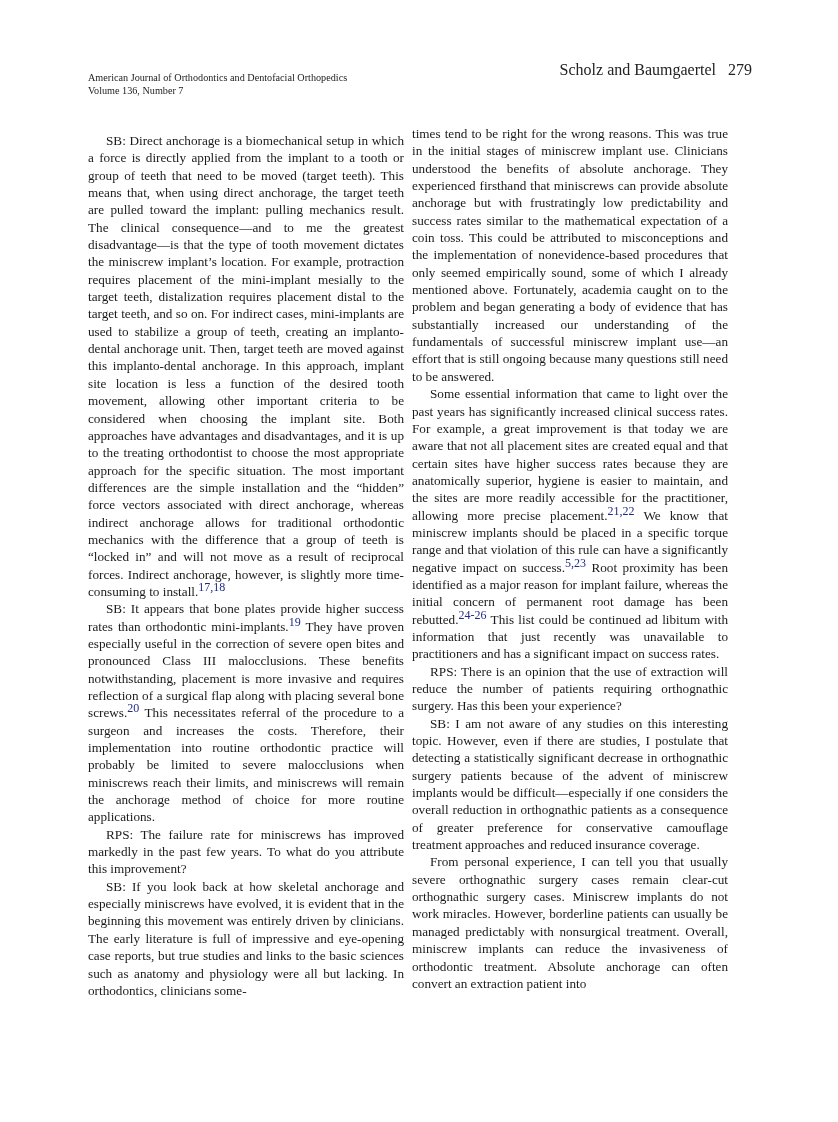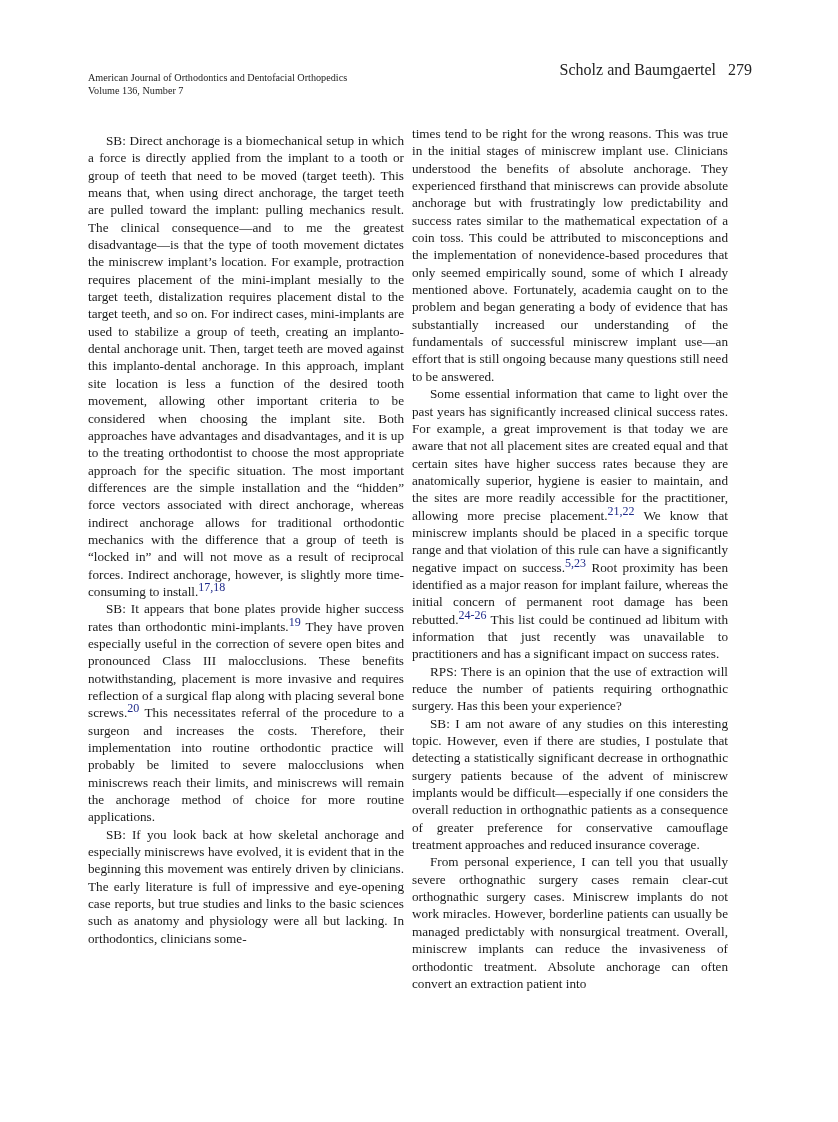--- a/index.html
+++ b/index.html
@@ -24,20 +24,21 @@
     <div>Volume 136, Number 7</div>
   </div>
   <div class="right">
     <span>Scholz and Baumgaertel</span><span class="pg">279</span>
   </div>
 </div>
 
 <div class="col left" id="col-left">
     <p><span>SB: Direct anchorage is a biomechanical setup in which a force is directly applied from the implant to a tooth or group of teeth that need to be moved (target teeth). This means that, when using direct anchorage, the target teeth are pulled toward the implant: pulling mechanics result. The clinical consequence—and to me the greatest disadvantage—is that the type of tooth movement dictates the miniscrew implant’s location. For example, protraction requires placement of the mini-implant mesially to the target teeth, distalization requires placement distal to the target teeth, and so on. For indirect cases, mini-implants are used to stabilize a group of teeth, creating an implanto-dental anchorage unit. Then, target teeth are moved against this implanto-dental anchorage. In this approach, implant site location is less a function of the desired tooth movement, allowing other important criteria to be considered when choosing the implant site. Both approaches have advantages and disadvantages, and it is up to the treating orthodontist to choose the most appropriate approach for the specific situation. The most important differences are the simple installation and the “hidden” force vectors associated with direct anchorage, whereas indirect anchorage allows for traditional orthodontic mechanics with the difference that a group of teeth is “locked in” and will not move as a result of reciprocal forces. Indirect anchorage, however, is slightly more time-consuming to install.</span><sup class="cite" style="color: rgb(31, 42, 138);">17,18</sup></p>
     <p><span>SB: It appears that bone plates provide higher success rates than orthodontic mini-implants.</span><sup class="cite" style="color: rgb(31, 42, 138);">19</sup><span> They have proven especially useful in the correction of severe open bites and pronounced Class III malocclusions. These benefits notwithstanding, placement is more invasive and requires reflection of a surgical flap along with placing several bone screws.</span><sup class="cite" style="color: rgb(31, 42, 138);">20</sup><span> This necessitates referral of the procedure to a surgeon and increases the costs. Therefore, their implementation into routine orthodontic practice will probably be limited to severe malocclusions when miniscrews reach their limits, and miniscrews will remain the anchorage method of choice for more routine applications.</span></p>
+    <p><span>RPS: The failure rate for miniscrews has improved markedly in the past few years. To what do you attribute this improvement?</span></p>
     <p><span>SB: If you look back at how skeletal anchorage and especially miniscrews have evolved, it is evident that in the beginning this movement was entirely driven by clinicians. The early literature is full of impressive and eye-opening case reports, but true studies and links to the basic sciences such as anatomy and physiology were all but lacking. In orthodontics, clinicians some-</span></p>
   </div>
 <div class="col right" id="col-right">
     <p class="cont"><span>times tend to be right for the wrong reasons. This was true in the initial stages of miniscrew implant use. Clinicians understood the benefits of absolute anchorage. They experienced firsthand that miniscrews can provide absolute anchorage but with frustratingly low predictability and success rates similar to the mathematical expectation of a coin toss. This could be attributed to misconceptions and the implementation of nonevidence-based procedures that only seemed empirically sound, some of which I already mentioned above. Fortunately, academia caught on to the problem and began generating a body of evidence that has substantially increased our understanding of the fundamentals of successful miniscrew implant use—an effort that is still ongoing because many questions still need to be answered.</span></p>
     <p><span>Some essential information that came to light over the past years has significantly increased clinical success rates. For example, a great improvement is that today we are aware that not all placement sites are created equal and that certain sites have higher success rates because they are anatomically superior, hygiene is easier to maintain, and the sites are more readily accessible for the practitioner, allowing more precise placement.</span><sup class="cite" style="color: rgb(31, 42, 138);">21,22</sup><span> We know that miniscrew implants should be placed in a specific torque range and that violation of this rule can have a significantly negative impact on success.</span><sup class="cite" style="color: rgb(31, 42, 138);">5,23</sup><span> Root proximity has been identified as a major reason for implant failure, whereas the initial concern of permanent root damage has been rebutted.</span><sup class="cite" style="color: rgb(31, 42, 138);">24-26</sup><span> This list could be continued ad libitum with information that just recently was unavailable to practitioners and has a significant impact on success rates.</span></p>
     <p><span>RPS: There is an opinion that the use of extraction will reduce the number of patients requiring orthognathic surgery. Has this been your experience?</span></p>
     <p><span>SB: I am not aware of any studies on this interesting topic. However, even if there are studies, I postulate that detecting a statistically significant decrease in orthognathic surgery patients because of the advent of miniscrew implants would be difficult—especially if one considers the overall reduction in orthognathic patients as a consequence of greater preference for conservative camouflage treatment approaches and reduced insurance coverage.</span></p>
     <p><span>From personal experience, I can tell you that usually severe orthognathic surgery cases remain clear-cut orthognathic surgery cases. Miniscrew implants do not work miracles. However, borderline patients can usually be managed predictably with nonsurgical treatment. Overall, miniscrew implants can reduce the invasiveness of orthodontic treatment. Absolute anchorage can often convert an extraction patient into</span></p>
   </div>
 

